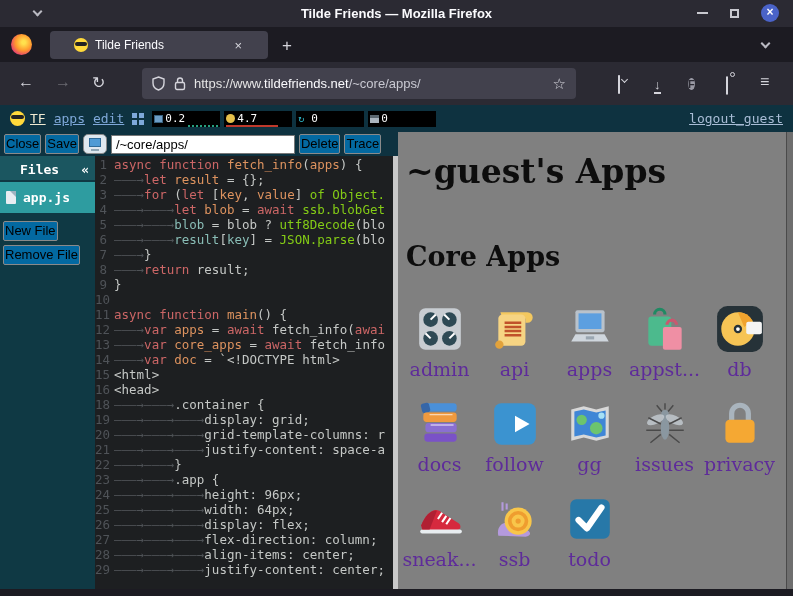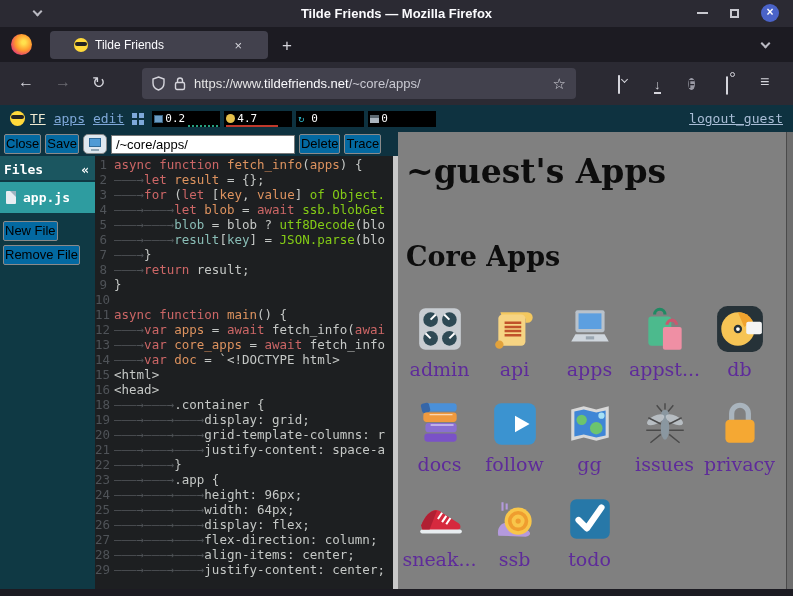--- a/index.html
+++ b/index.html
@@ -76,21 +76,21 @@
     font-size:13px; line-height:16px; padding:1px 1px; font-family:"Liberation Sans",sans-serif; }
   .term-btn { width:24px; height:20px; background:#dfe8ef; border:1px solid #8a8a8a; border-radius:5px; position:relative; }
   .term-btn i { position:absolute; left:5px; top:3px; width:12px; height:9px; background:#4f9bd5; border:1px solid #2f6b99; }
   .term-btn b { position:absolute; left:7px; bottom:2px; width:8px; height:2px; background:#8fa6b5; }
   #path-input { width:184px; height:19px; background:#fff; border:1px solid #777; color:#000;
     font-size:13px; font-family:"Liberation Sans",sans-serif; padding:0 4px; }
 
   
   #sidebar { left:0; top:156px; width:95px; height:433px; background:#0f3944; }
   #files-hdr { height:24px; background:#1b5660; color:#fff; font-family:"DejaVu Sans Mono",monospace;
-    font-weight:bold; font-size:13px; display:flex; align-items:center; padding:2px 6px 0 4px; }
+    font-weight:bold; font-size:13px; display:flex; align-items:center; padding:2px 6px 0 20px; }
   #files-hdr .collapse { margin-left:auto; font-weight:bold; }
   .file-row { height:31px; background:#2e9ca0; color:#fff; font-family:"DejaVu Sans Mono",monospace;
     font-weight:bold; font-size:13px; display:flex; align-items:center; padding:0 6px; margin-top:2px; }
   .file-ic { width:10px; height:13px; background:#e8edf2; border-radius:1px; position:relative; margin-right:7px; flex:none; }
   .file-ic::after { content:""; position:absolute; right:0; top:0; border:3px solid #9fb3c0; border-left-color:transparent; border-bottom-color:transparent; }
   .side-btn { display:block; margin:4px 12px 0 3px; }
   #newfile-btn { margin-top:8px; }
 
   
   #editor { left:95px; top:156px; width:298px; height:433px; background:#1d1f21; overflow:hidden;

